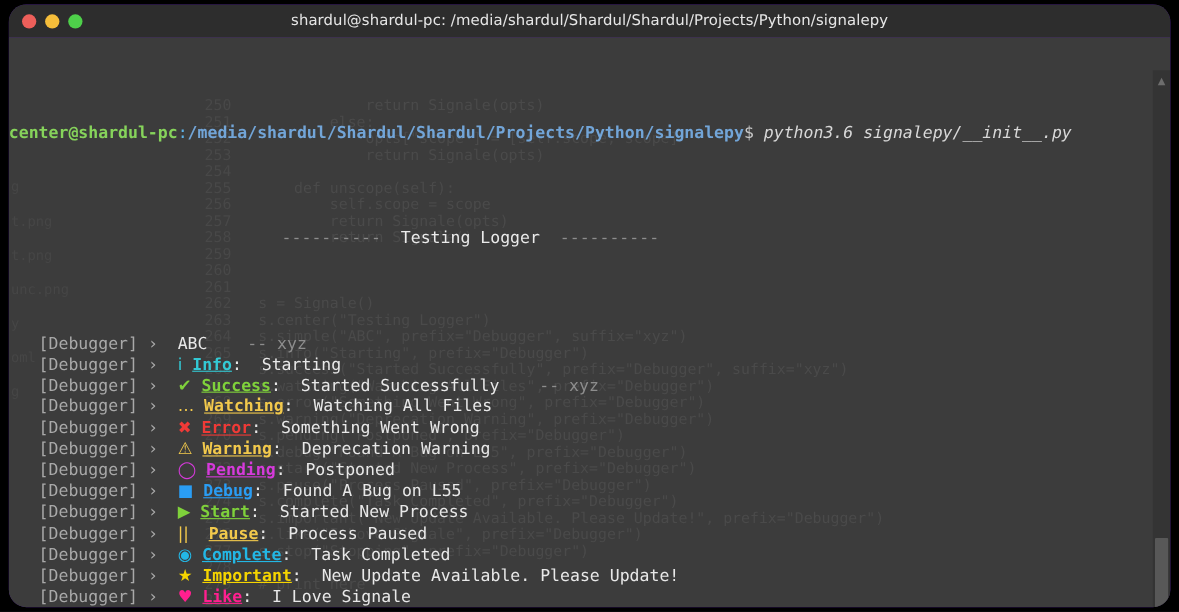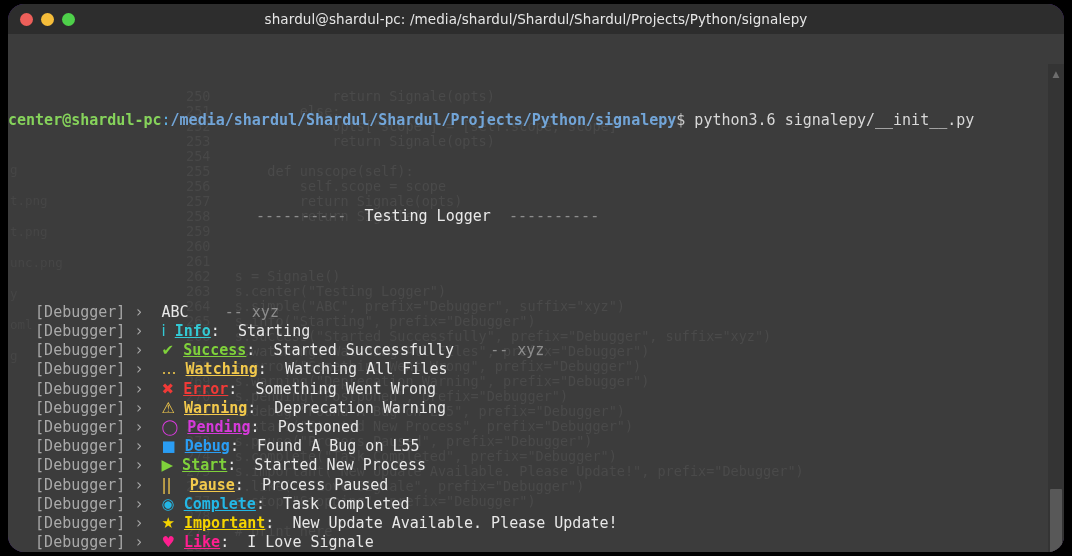--- a/index.html
+++ b/index.html
@@ -115,21 +115,21 @@
     display: block;
     height: 19.2px;
     white-space: pre;
   }
 
   
   .c-user   { color: #86d35b; font-weight: bold; }
   .c-colon  { color: #5fb3e8; }
   .c-path   { color: #72a5d8; font-weight: bold; text-align: right; }
   .c-dollar { color: #c8c8c8; }
-  .c-cmd    { color: #d8d8d8; }
+  .c-cmd    { color: #d8d8d8; font-style: italic; }
   .c-dim    { color: #8d8d8d; }
   .c-white  { color: #eaeaea; }
   .c-msg    { color: #e8e8e8; }
   .c-prefix { color: #a9a9a9; }
   .c-arrow  { color: #a9a9a9; }
 
   .lbl { text-decoration: underline; font-weight: bold; }
   .i-info     { color: #33c9d4; }
   .i-success  { color: #7fd13b; }
   .i-watching { color: #f2c94c; }

